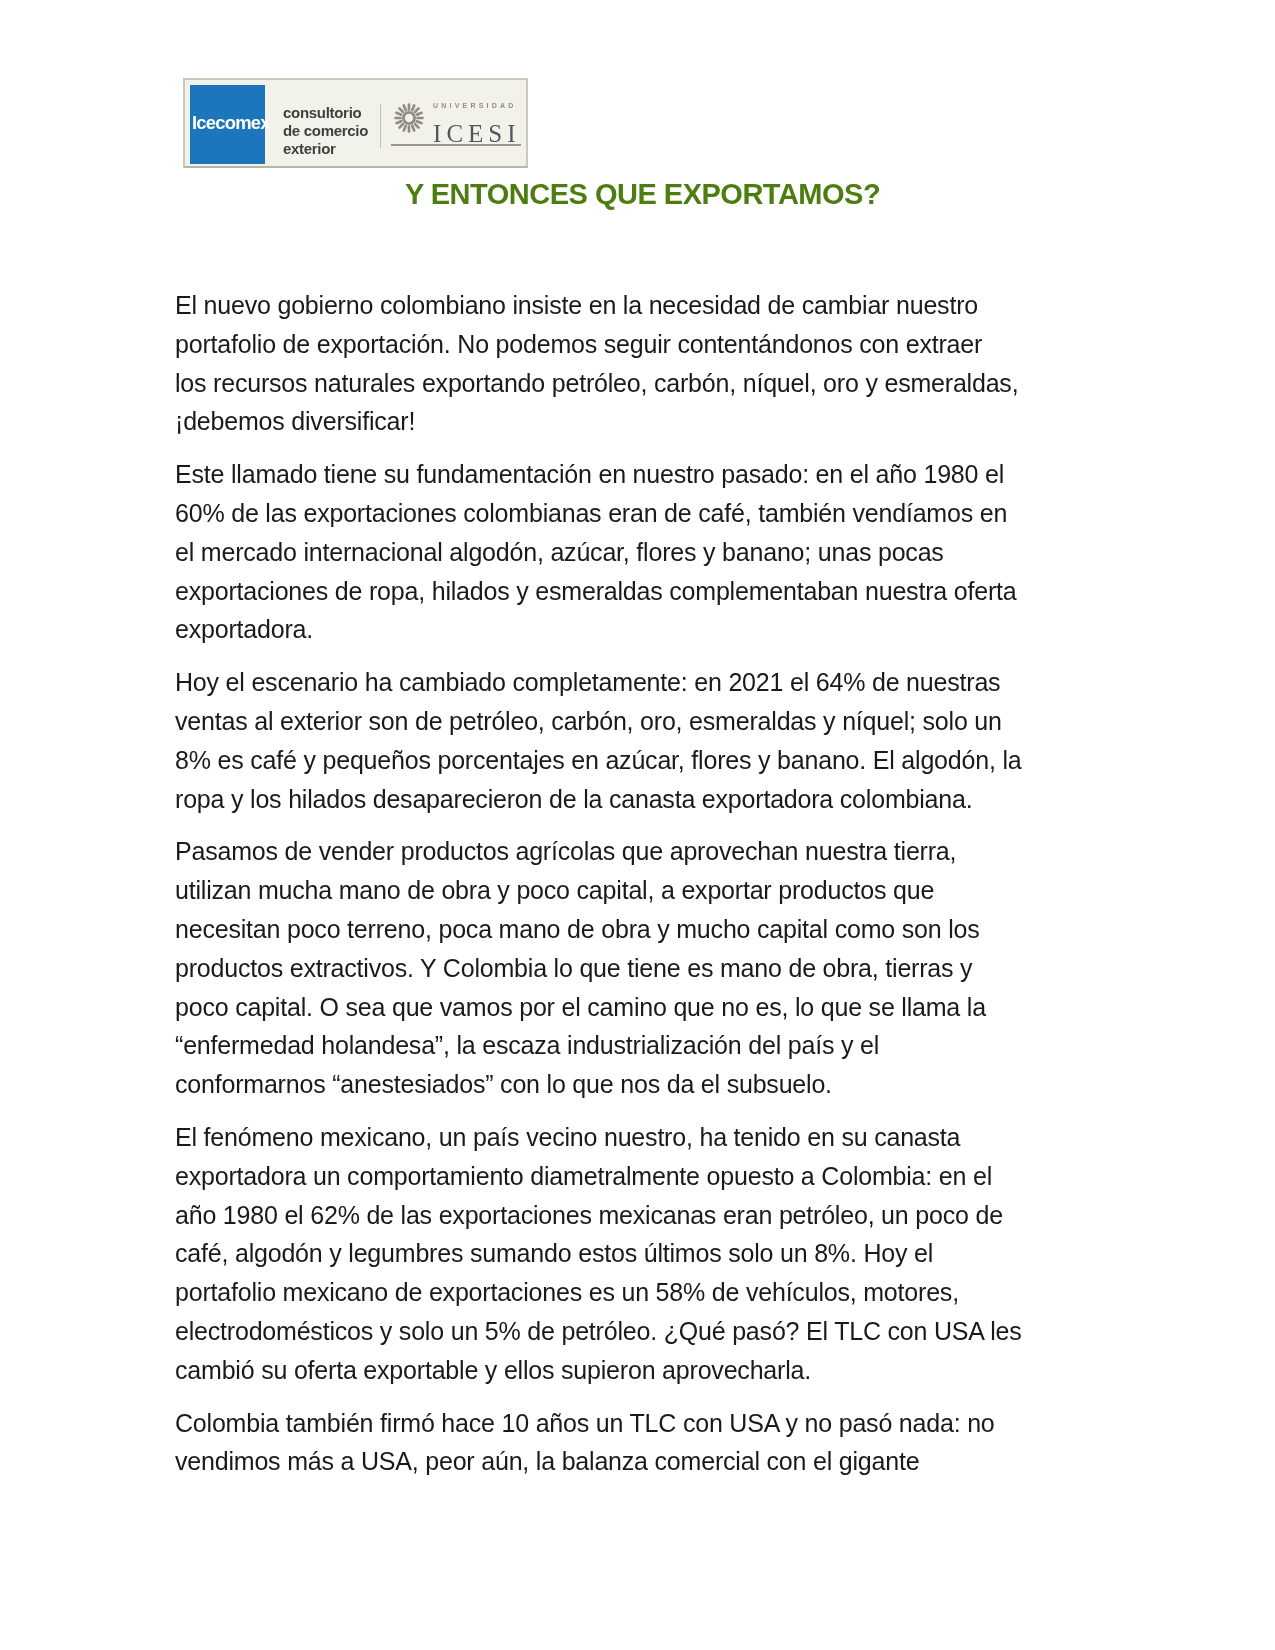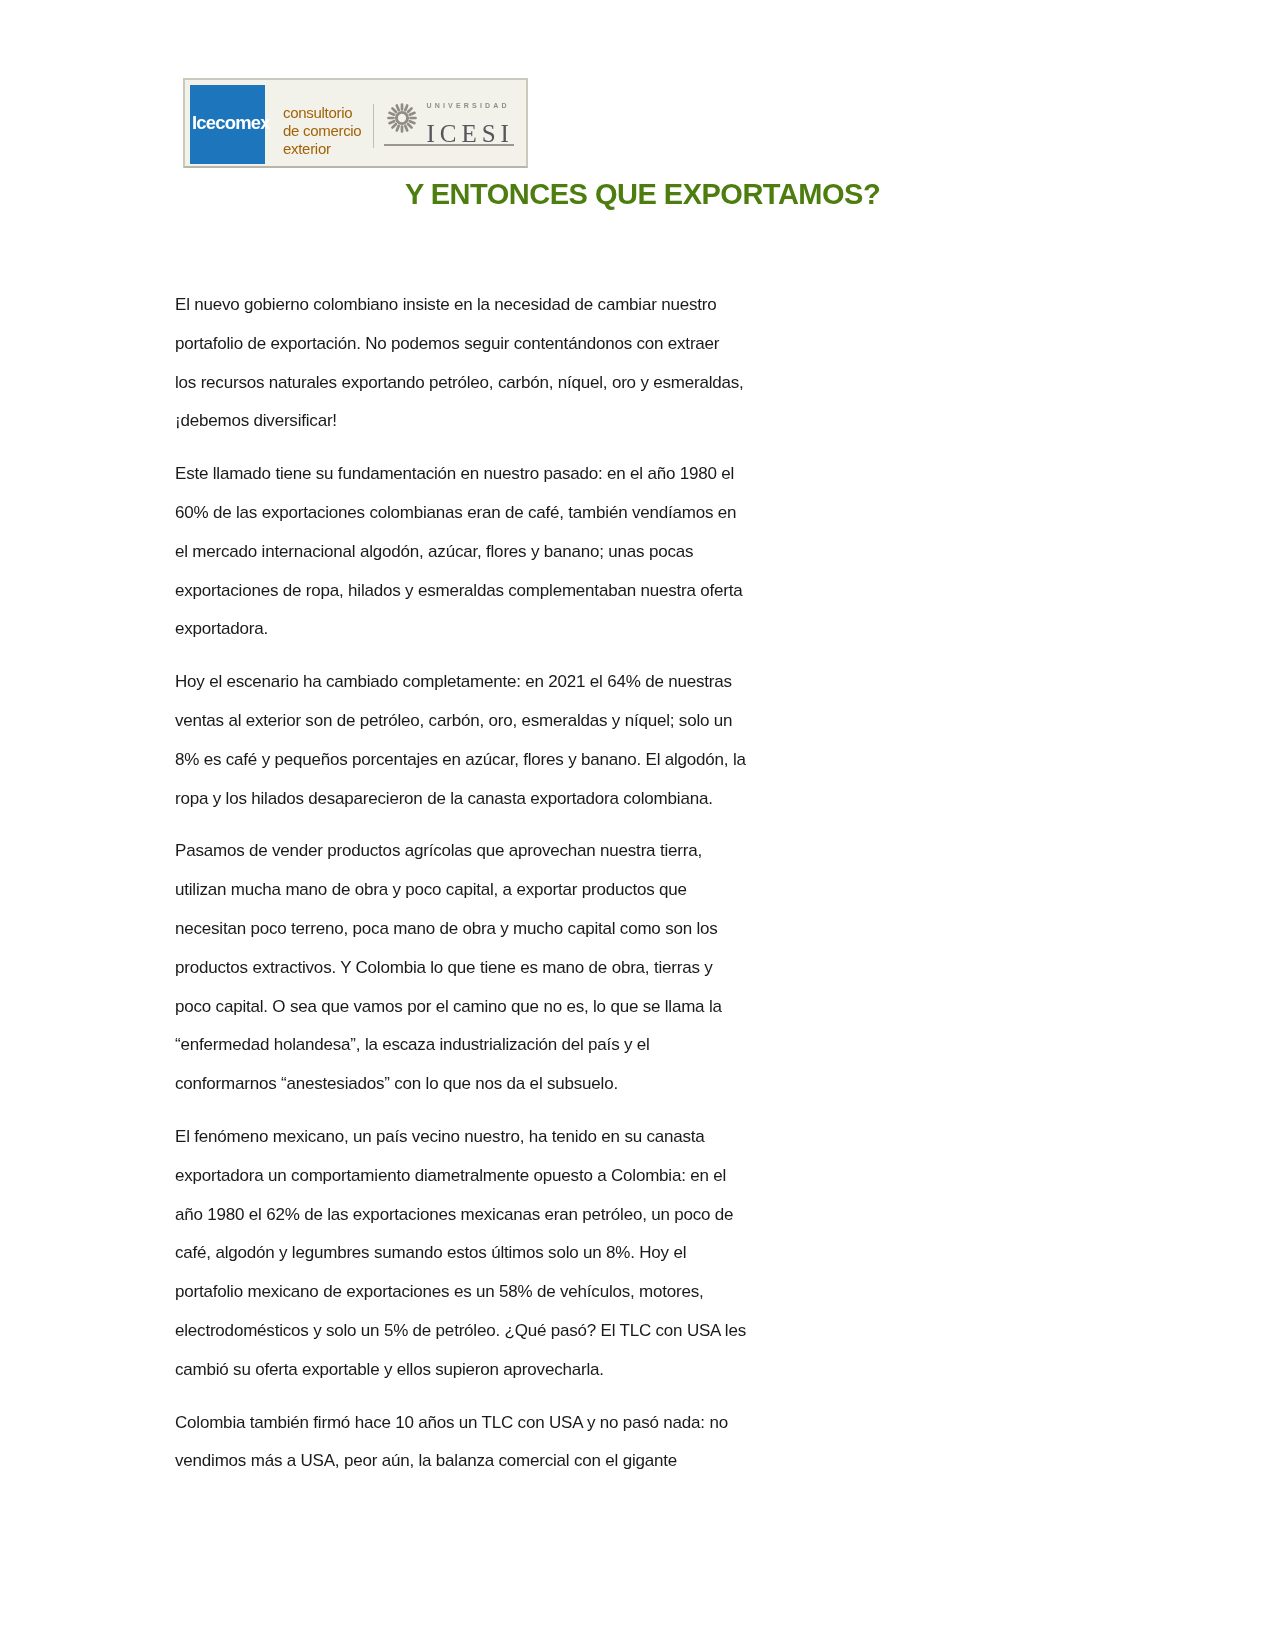--- a/index.html
+++ b/index.html
@@ -54,22 +54,22 @@
     font-size: 19px;
     letter-spacing: -0.8px;
     white-space: nowrap;
     transform: scaleX(0.97);
     transform-origin: left;
   }
   .tagline {
     margin: 24px 0 0 18px;
     font-size: 15px;
     line-height: 18px;
-    color: #a16207;
-    font-weight: normal;
+    color: #404040;
+    font-weight: bold;
     letter-spacing: -0.3px;
     white-space: pre-line;
     flex: none;
   }
   .logo-divider {
     width: 1px;
     background: #c2c0b4;
     margin: 24px 0 18px 12px;
     flex: none;
   }
@@ -122,21 +122,21 @@
     color: #4d7c0f;
   }
 
   
   .doc-body {
     margin-top: 72px;
     width: 1005px;
   }
   .doc-body p {
     margin: 13px 0 14px 0;
-    font-size: 17px;
+    font-size: 25px;
     line-height: 38.8px;
     letter-spacing: -0.2px;
     color: #1a1a1a;
     white-space: pre-line;
   }
 </style>
 </head>
 <body>
 
 <div class="page">

